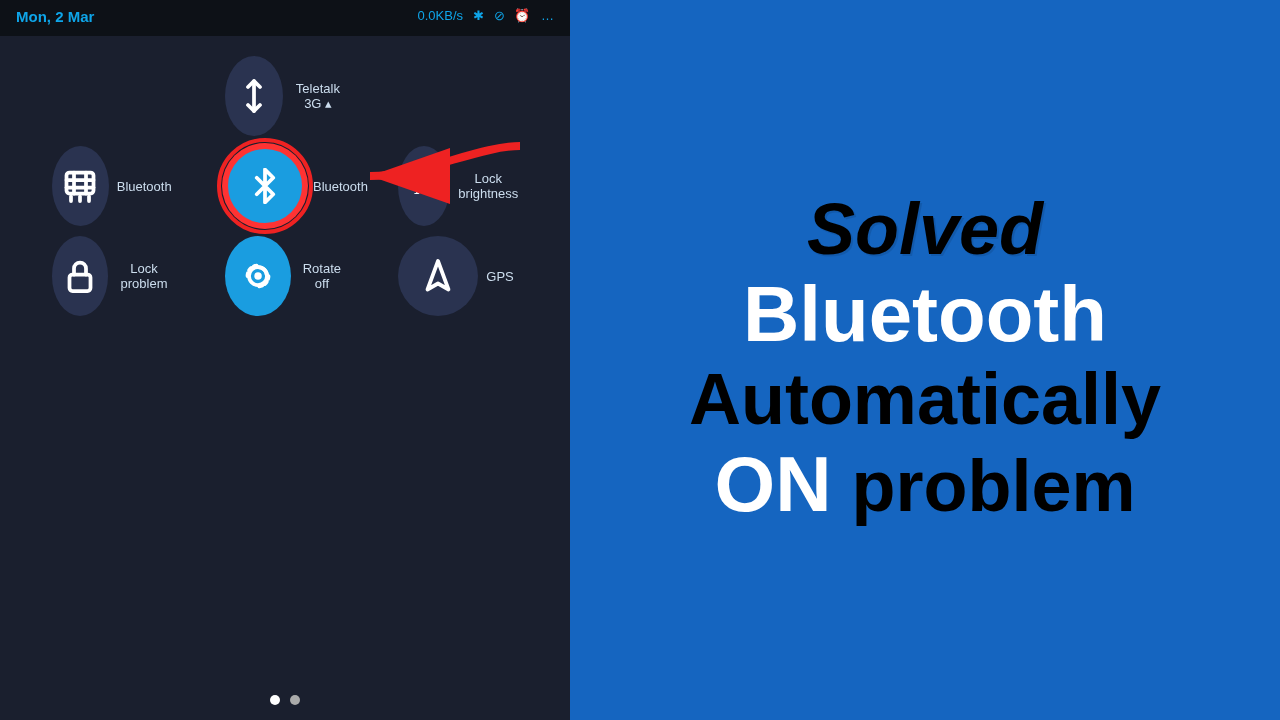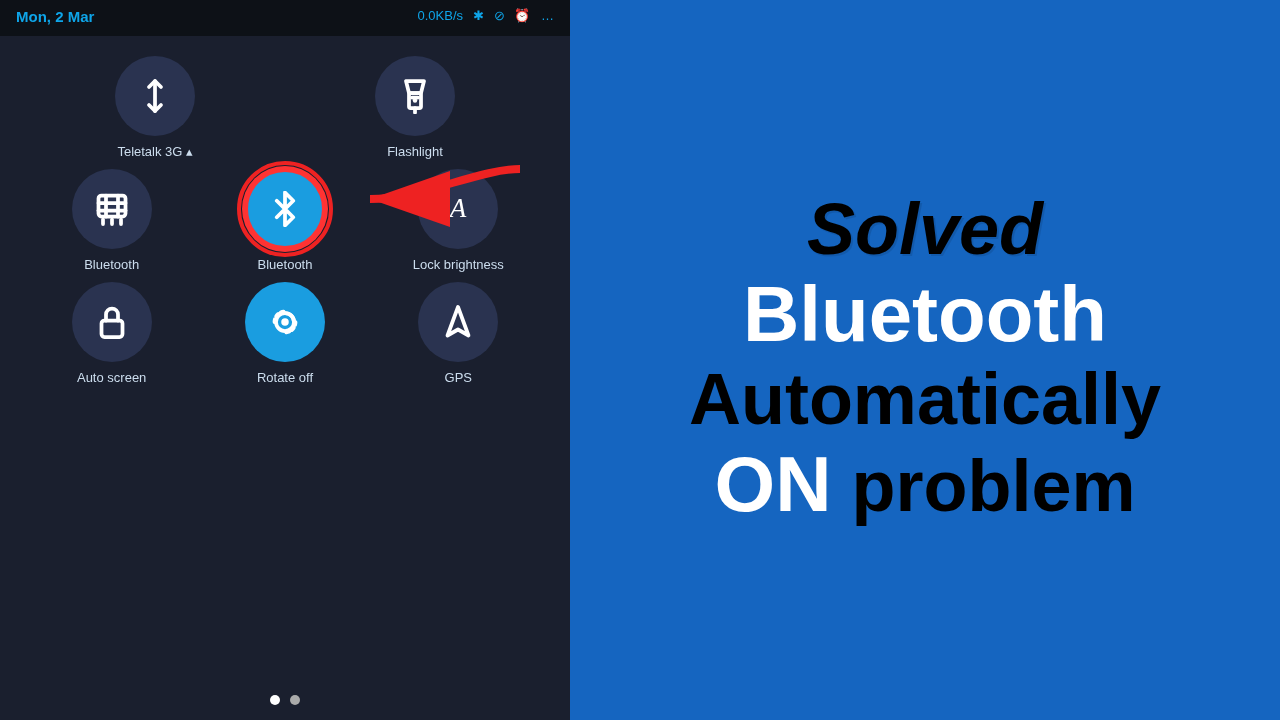--- a/index.html
+++ b/index.html
@@ -53,21 +53,21 @@
     }
 
     .qs-row {
       display: flex;
       justify-content: space-around;
       gap: 10px;
     }
 
     .qs-item {
       display: flex;
-      flex-direction: column;
+      flex-direction: row;
       align-items: center;
       gap: 8px;
       width: 120px;
     }
 
     .qs-circle {
       width: 80px;
       height: 80px;
       border-radius: 50%;
       background: #2a3350;
@@ -222,32 +222,20 @@
           <svg class="icon-svg" viewBox="0 0 24 24">
             <line x1="12" y1="2" x2="12" y2="22"></line>
             <polyline points="8,6 12,2 16,6"></polyline>
             <polyline points="8,18 12,22 16,18"></polyline>
           </svg>
         </div>
         <span class="qs-label">Teletalk 3G ▴</span>
       </div>
 
 
-      <div class="qs-item">
-        <div class="qs-circle">
-          <svg class="icon-svg" viewBox="0 0 24 24">
-            <path d="M6 2 L18 2 L16 10 L8 10 Z"></path>
-            <rect x="8" y="10" width="8" height="10" rx="1"></rect>
-            <line x1="12" y1="20" x2="12" y2="23"></line>
-            <line x1="10" y1="13" x2="14" y2="13"></line>
-            <circle cx="12" cy="15" r="1.5" fill="white" stroke="none"></circle>
-          </svg>
-        </div>
-        <span class="qs-label">Flashlight</span>
-      </div>
     </div>
 
     <div class="qs-row" style="position:relative;">
 
       <div class="qs-item">
         <div class="qs-circle">
           <svg class="icon-svg" viewBox="0 0 24 24">
             <rect x="3" y="3" width="18" height="14" rx="2"></rect>
             <line x1="3" y1="8" x2="21" y2="8"></line>
             <line x1="3" y1="13" x2="21" y2="13"></line>
@@ -294,21 +282,21 @@
 
     <div class="qs-row">
 
       <div class="qs-item">
         <div class="qs-circle">
           <svg class="icon-svg" viewBox="0 0 24 24">
             <rect x="5" y="11" width="14" height="11" rx="2"></rect>
             <path d="M8 11 V7 A4 4 0 0 1 16 7 V11"></path>
           </svg>
         </div>
-        <span class="qs-label">Auto screen</span>
+        <span class="qs-label">Lock problem</span>
       </div>
 
       <div class="qs-item">
         <div class="qs-circle active-teal">
           <svg class="icon-svg" viewBox="0 0 24 24">
             <circle cx="12" cy="12" r="6"></circle>
             <path d="M12 6 A6 6 0 0 1 18 12"></path>
             <circle cx="12" cy="12" r="2.5" fill="white" stroke="none"></circle>
             <path d="M5 12 A7 7 0 0 1 12 5" stroke-dasharray="2,2"></path>
             <path d="M19 12 A7 7 0 0 1 12 19" stroke-dasharray="2,2"></path>

